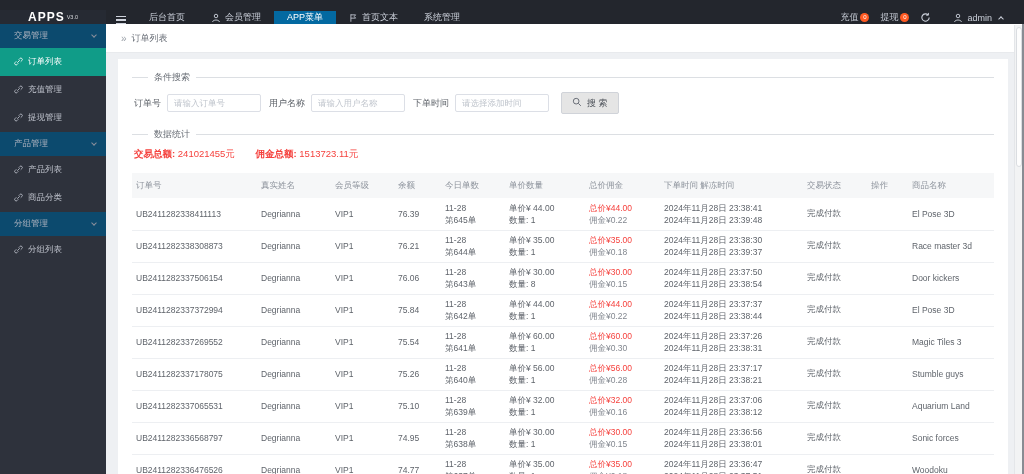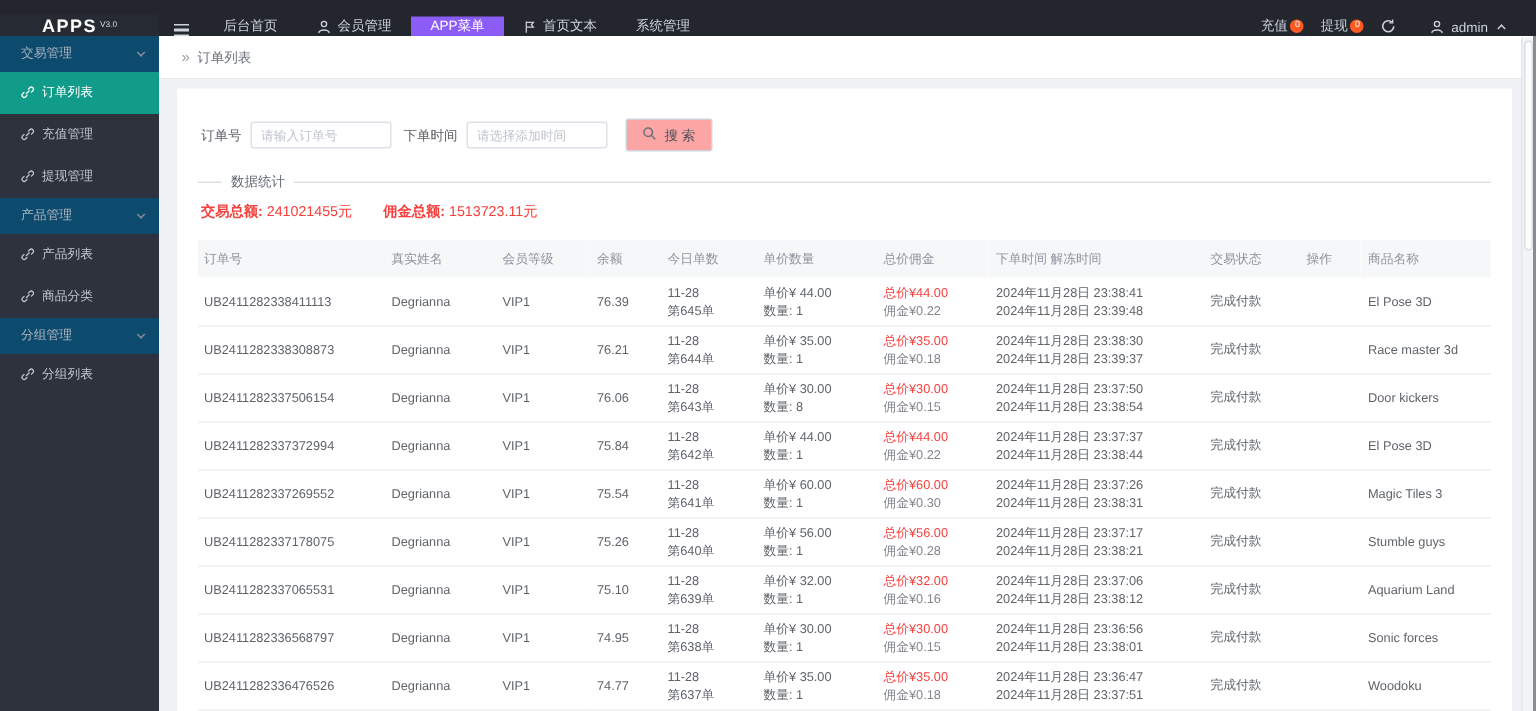--- a/index.html
+++ b/index.html
@@ -12,21 +12,21 @@
   .logo-area { width:106px; background:#262A33; display:flex; align-items:center;
     justify-content:center; color:#fff; }
   .logo-text { font-size:12px; font-weight:bold; letter-spacing:1px; }
   .logo-ver { font-size:5.5px; vertical-align:super; margin-left:2px; color:#d8dade; }
   .hamburger { width:30px; display:flex; flex-direction:column; justify-content:center;
     align-items:center; gap:2px; cursor:pointer; }
   .hamburger span { display:block; width:10px; height:1.5px; background:#cfd3dc; }
   .topnav { display:flex; align-items:stretch; }
   .nav-item { display:flex; align-items:center; padding:0 13px; font-size:9px;
     color:#CBD0DA; cursor:pointer; gap:4px; }
-  .nav-item.active { background:#8b5cf6; color:#fff; }
+  .nav-item.active { background:#0369a1; color:#fff; }
   .nav-icon svg { display:block; }
   .topbar-right { margin-left:auto; display:flex; align-items:stretch; padding-right:10px; }
   .tb-act { display:flex; align-items:center; padding:0 11px; font-size:9px;
     color:#CBD0DA; cursor:pointer; position:relative; gap:4px; }
   .badge { position:absolute; top:2px; right:0px; min-width:9px; height:9px;
     border-radius:5px; background:#FF5A22; color:#fff; font-size:6px; line-height:9px;
     text-align:center; padding:0 1px; }
   .caret-up { width:4px; height:4px; border-left:1px solid #CBD0DA;
     border-top:1px solid #CBD0DA; transform:rotate(45deg); margin-left:3px; margin-top:2px; }
 
@@ -54,21 +54,21 @@
   fieldset.section legend { font-size:9px; color:#666B73; padding:0 6px; margin-left:16px; }
 
   .search-row { display:flex; align-items:center; margin:8px 0 14px 2px; gap:8px; }
   .field-group { display:flex; align-items:center; gap:6px; }
   .field-label { font-size:9px; color:#5A5F66; white-space:nowrap; }
   .field-input { width:94px; height:18px; border:1px solid #DCDFE6; border-radius:2px;
     font-size:8.5px; padding:0 6px; color:#333; outline:none;
     font-family:"Liberation Sans","DejaVu Sans",sans-serif; }
   .field-input::placeholder { color:#BFC4CC; }
   .search-btn { display:flex; align-items:center; gap:5px; height:22px; padding:0 10px;
-    background:#fca5a5; border:1px solid #D0D3D9; border-radius:2px; font-size:9px;
+    background:#e5e5e5; border:1px solid #D0D3D9; border-radius:2px; font-size:9px;
     color:#4A4F57; cursor:pointer; margin-left:4px;
     font-family:"Liberation Sans","DejaVu Sans",sans-serif; }
 
   .stats-line { margin:7px 0 12px 2px; font-size:9.5px; color:#F5413D; }
   .stats-line b { font-weight:bold; }
   .stat-pair { margin-right:18px;margin-top:12px; }
 
   
   table.orders { width:100%; border-collapse:collapse; table-layout:fixed; }
   .orders th { background:#F6F7F8; color:#8D939C; font-weight:normal; font-size:8.5px;
@@ -250,28 +250,35 @@
 </div>
 
 <div class="main">
   <div class="breadcrumb-bar">
     <span class="crumb-sep">»</span>
     <span>订单列表</span>
   </div>
   <div class="content">
     <div class="card">
 
+      <fieldset class="section">
+        <legend>条件搜索</legend>
+      </fieldset>
 
       <div class="search-row" id="search-row">
 
   <div class="field-group">
     <span class="field-label">订单号</span>
     <input class="field-input" type="text" placeholder="请输入订单号" style="">
   </div>
 
+  <div class="field-group">
+    <span class="field-label">用户名称</span>
+    <input class="field-input" type="text" placeholder="请输入用户名称" style="">
+  </div>
 
   <div class="field-group">
     <span class="field-label">下单时间</span>
     <input class="field-input" type="text" placeholder="请选择添加时间" style="">
   </div>
 <button class="search-btn">
           <span><svg width="10" height="10" viewBox="0 0 12 12" fill="none" stroke="#6A6F78" stroke-width="1.2">
                 <circle cx="5" cy="5" r="3.4"></circle>
                 <path d="M7.6 7.6 L10.6 10.6"></path>
               </svg></span>

